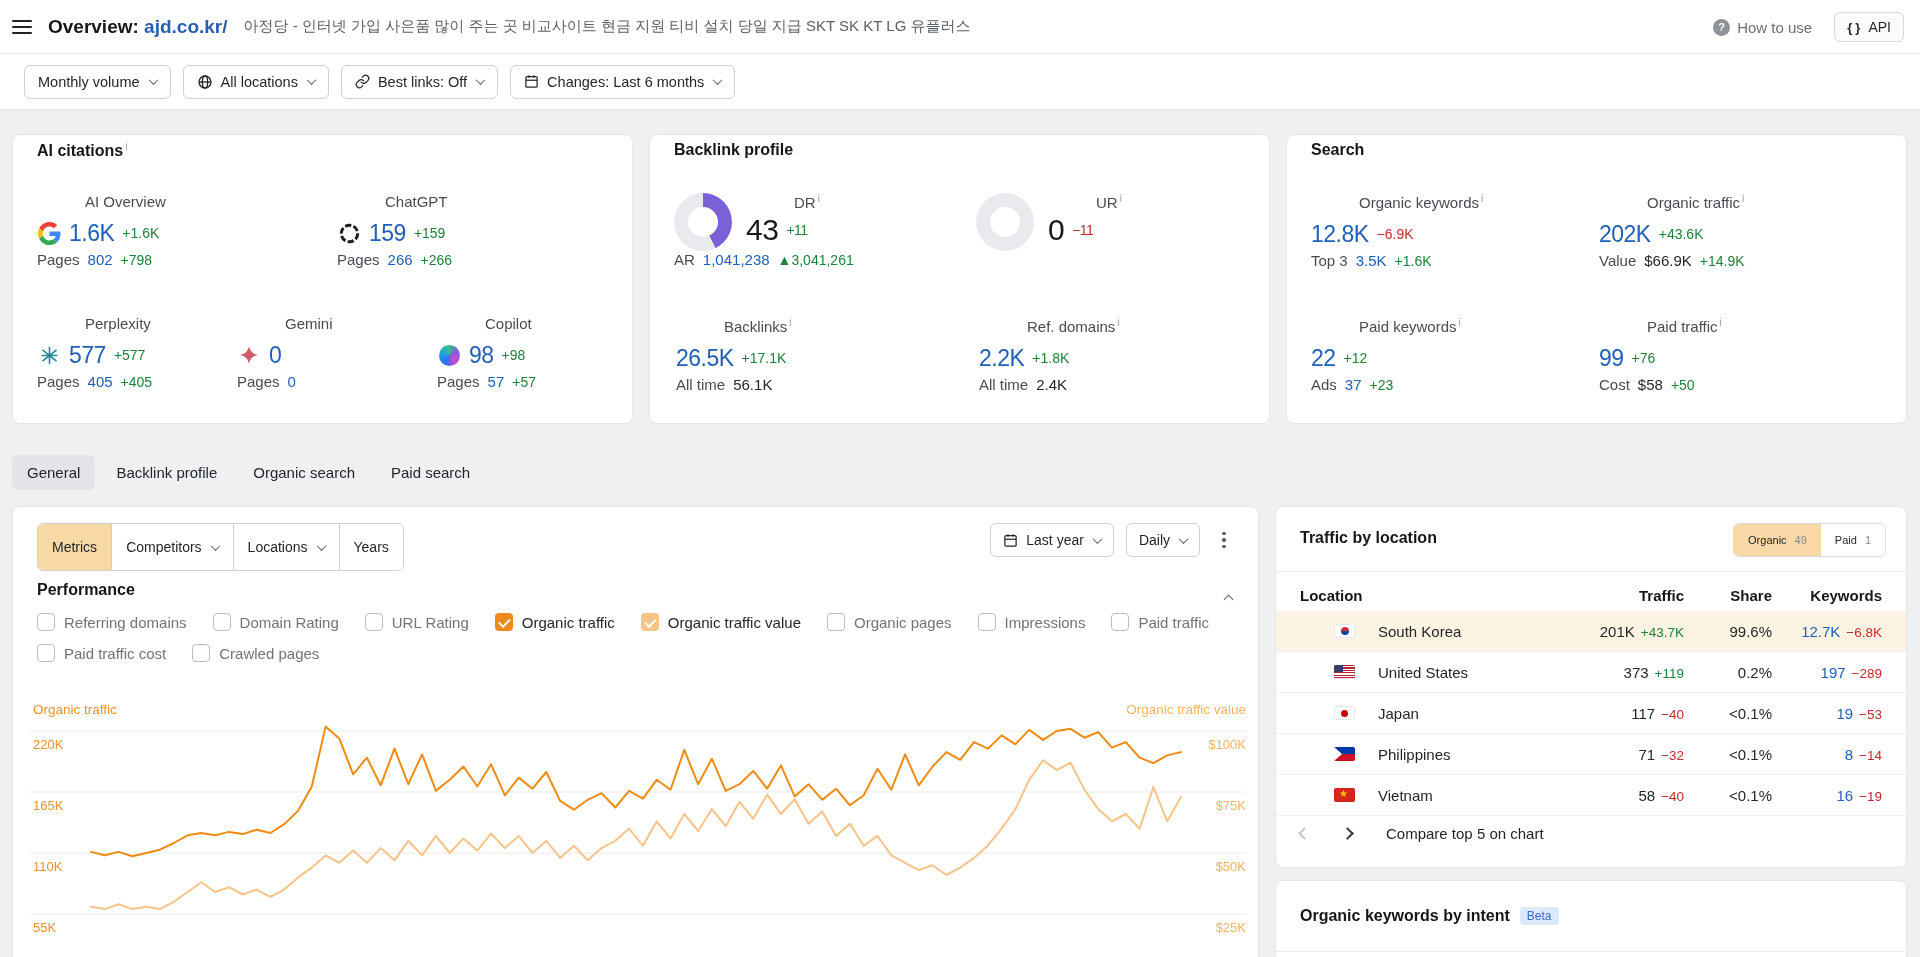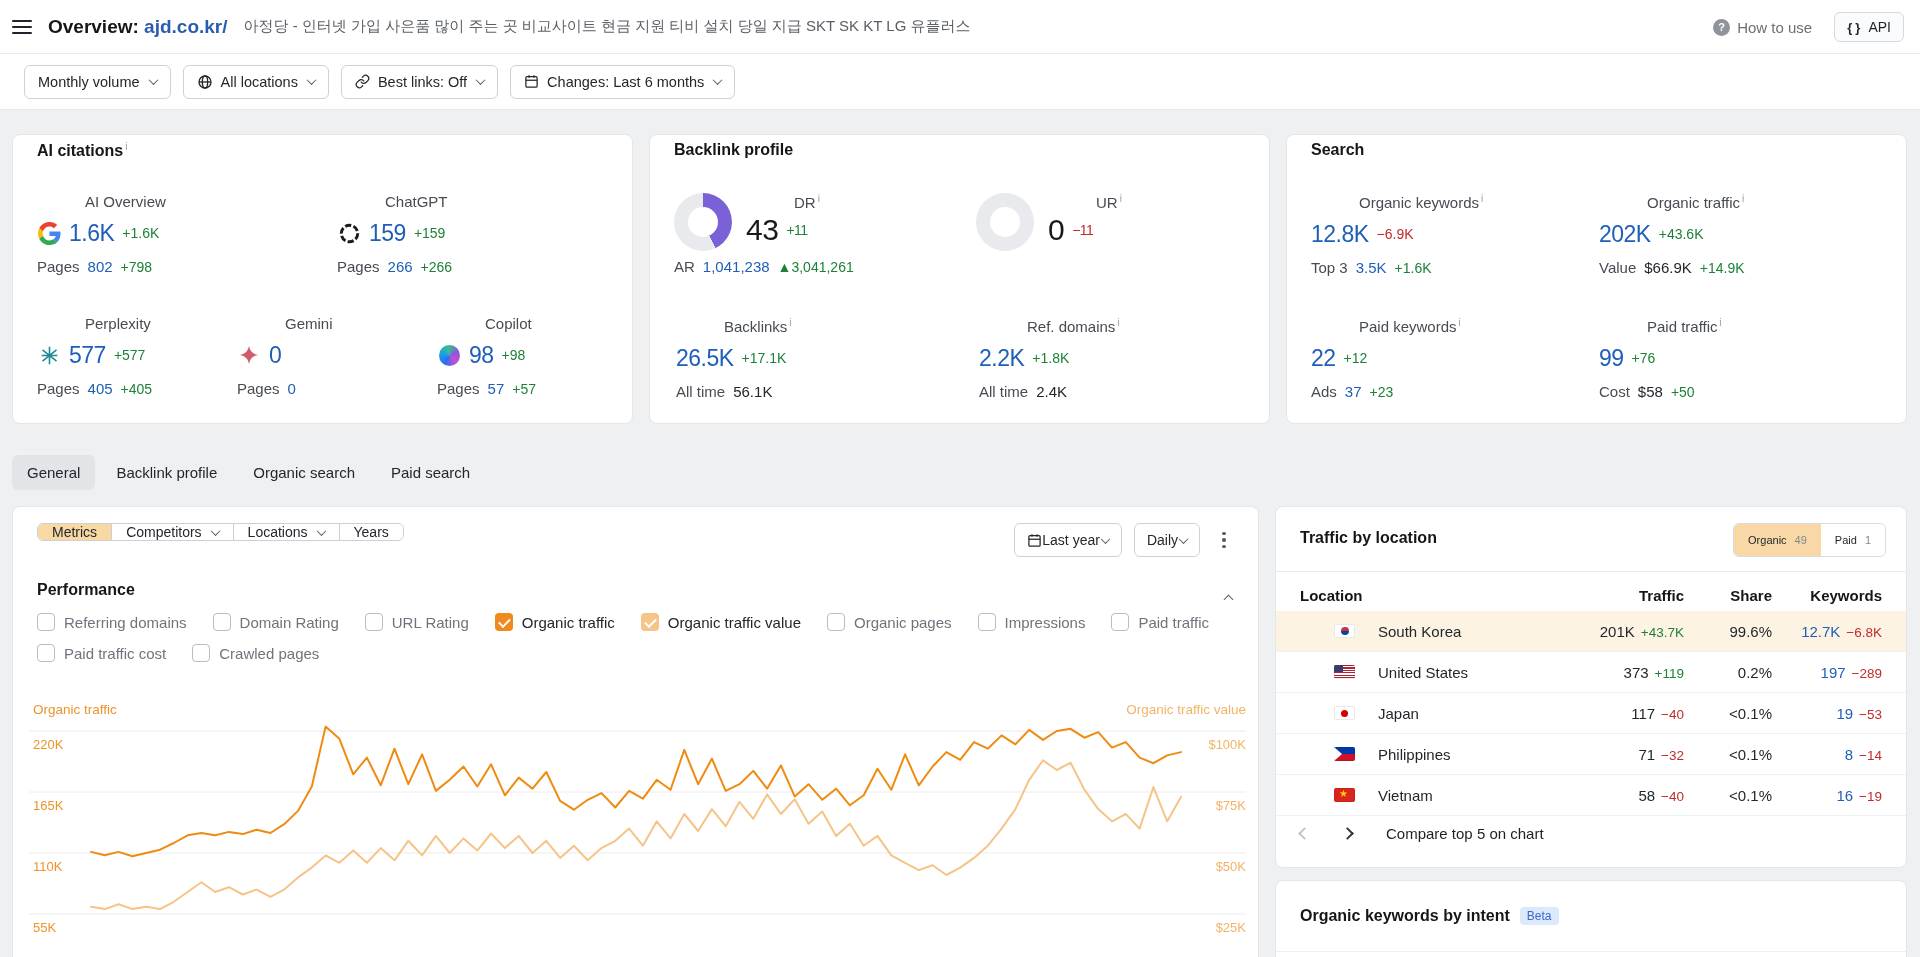--- a/index.html
+++ b/index.html
@@ -31,42 +31,42 @@
   
   .card { position:absolute; background:#fff; border:1px solid #e4e6ea; border-radius:8px; }
   .card-title { position:absolute; left:24px; top:6px; font-size:16px; font-weight:bold; color:#14171a; }
   sup.info { color:#9aa0a6; font-size:10px; font-weight:normal; margin-left:2px; }
   .metric { position:absolute; }
   .metric .mname { font-size:15px; color:#474c52;margin-left:48px; }
   .valrow { display:flex; align-items:center; gap:8px; margin-top:5px; height:36px; }
   .big { font-size:23px; font-weight:500; color:#1f5fb8; letter-spacing:-0.5px; }
   .chg { font-size:14px; font-weight:500; }
   .pos { color:#1e8139; } .neg { color:#c02b2b; }
-  .subrow { margin-top:7px; font-size:15px; color:#474c52; display:flex; gap:8px; align-items:baseline; }
+  .subrow { font-size:15px; color:#474c52; display:flex; gap:8px; align-items:baseline; }
   .subrow .blue { color:#1f5fb8; } .subrow .dark { color:#23272c; }
   .ai-icon { width:24px; height:24px; display:flex; align-items:center; justify-content:center; flex:none; }
   .copilot-dot { width:21px; height:21px; border-radius:50%; background:conic-gradient(from 210deg,#2a6df5,#19a1e6,#35c08e,#8a57e0,#c44fd0,#2a6df5); }
   .donut { width:58px; height:58px; border-radius:50%; position:relative; flex:none; }
   .donut::after { content:""; position:absolute; inset:14px; background:#fff; border-radius:50%; }
   .donut-block { display:flex; gap:14px; align-items:flex-start; }
   .rating-num { font-size:30px; font-weight:500; color:#17191d; letter-spacing:-0.5px; margin-top:2px; display:flex; align-items:center; gap:8px; }
 
   
   .tabs { position:absolute; left:12px; top:455px; display:flex; gap:6px; }
   .tab { font-size:15px; color:#23272c; padding:9px 15px; border-radius:6px; cursor:pointer; }
   .tab.active { background:#e2e4e7; font-weight:500; }
 
   
   #metrics-panel { left:12px; top:506px; width:1247px; height:480px; }
-  .seg-group { position:absolute; left:24px; top:16px; display:flex; border:1px solid #ccd0d4; border-radius:6px; overflow:hidden; height:18px; }
+  .seg-group { position:absolute; left:24px; top:16px; display:flex; border:1px solid #ccd0d4; border-radius:6px; overflow:hidden; height:48px; }
   .seg { display:flex; align-items:center; gap:8px; padding:0 14px; font-size:14px; color:#23272c; background:#fff; border-left:1px solid #ccd0d4; cursor:pointer; }
   .seg:first-child { border-left:none; }
   .seg.active { background:#f8d9a4; }
   .toolbar-right { position:absolute; right:22px; top:16px; display:flex; align-items:center; gap:12px; }
-  .tool-btn { display:flex; align-items:center; height:34px; padding:0 12px; border:1px solid #ced2d6; border-radius:6px; font-size:14px; color:#23272c; background:#fff; cursor:pointer; }
+  .tool-btn { display:flex; align-items:center; gap:8px; height:34px; padding:0 12px; border:1px solid #ced2d6; border-radius:6px; font-size:14px; color:#23272c; background:#fff; cursor:pointer; }
   .kebab { width:24px; height:34px; display:flex; flex-direction:column; align-items:center; justify-content:center; gap:3px; cursor:pointer; }
   .kebab i { width:3.5px; height:3.5px; border-radius:50%; background:#5a5f66; }
   .perf-title { position:absolute; left:24px; top:74px; font-size:16px; font-weight:bold; color:#14171a; }
   .collapse { position:absolute; right:26px; top:82px; cursor:pointer; }
   .checkboxes { position:absolute; left:24px; top:106px; width:1200px; display:flex; flex-wrap:wrap; column-gap:26px; row-gap:13px; }
   .cb { display:flex; align-items:center; gap:9px; cursor:pointer; }
   .cb .box { width:18px; height:18px; border-radius:4px; border:1.5px solid #b9bdc2; background:#fff; position:relative; flex:none; }
   .cb.checked .box { border:none; }
   .cb.checked .box::after { content:""; position:absolute; left:6px; top:2.5px; width:4.5px; height:9px; border-right:2px solid #fff; border-bottom:2px solid #fff; transform:rotate(45deg); }
   .cb .cb-label { font-size:15px; color:#6f747b; }

